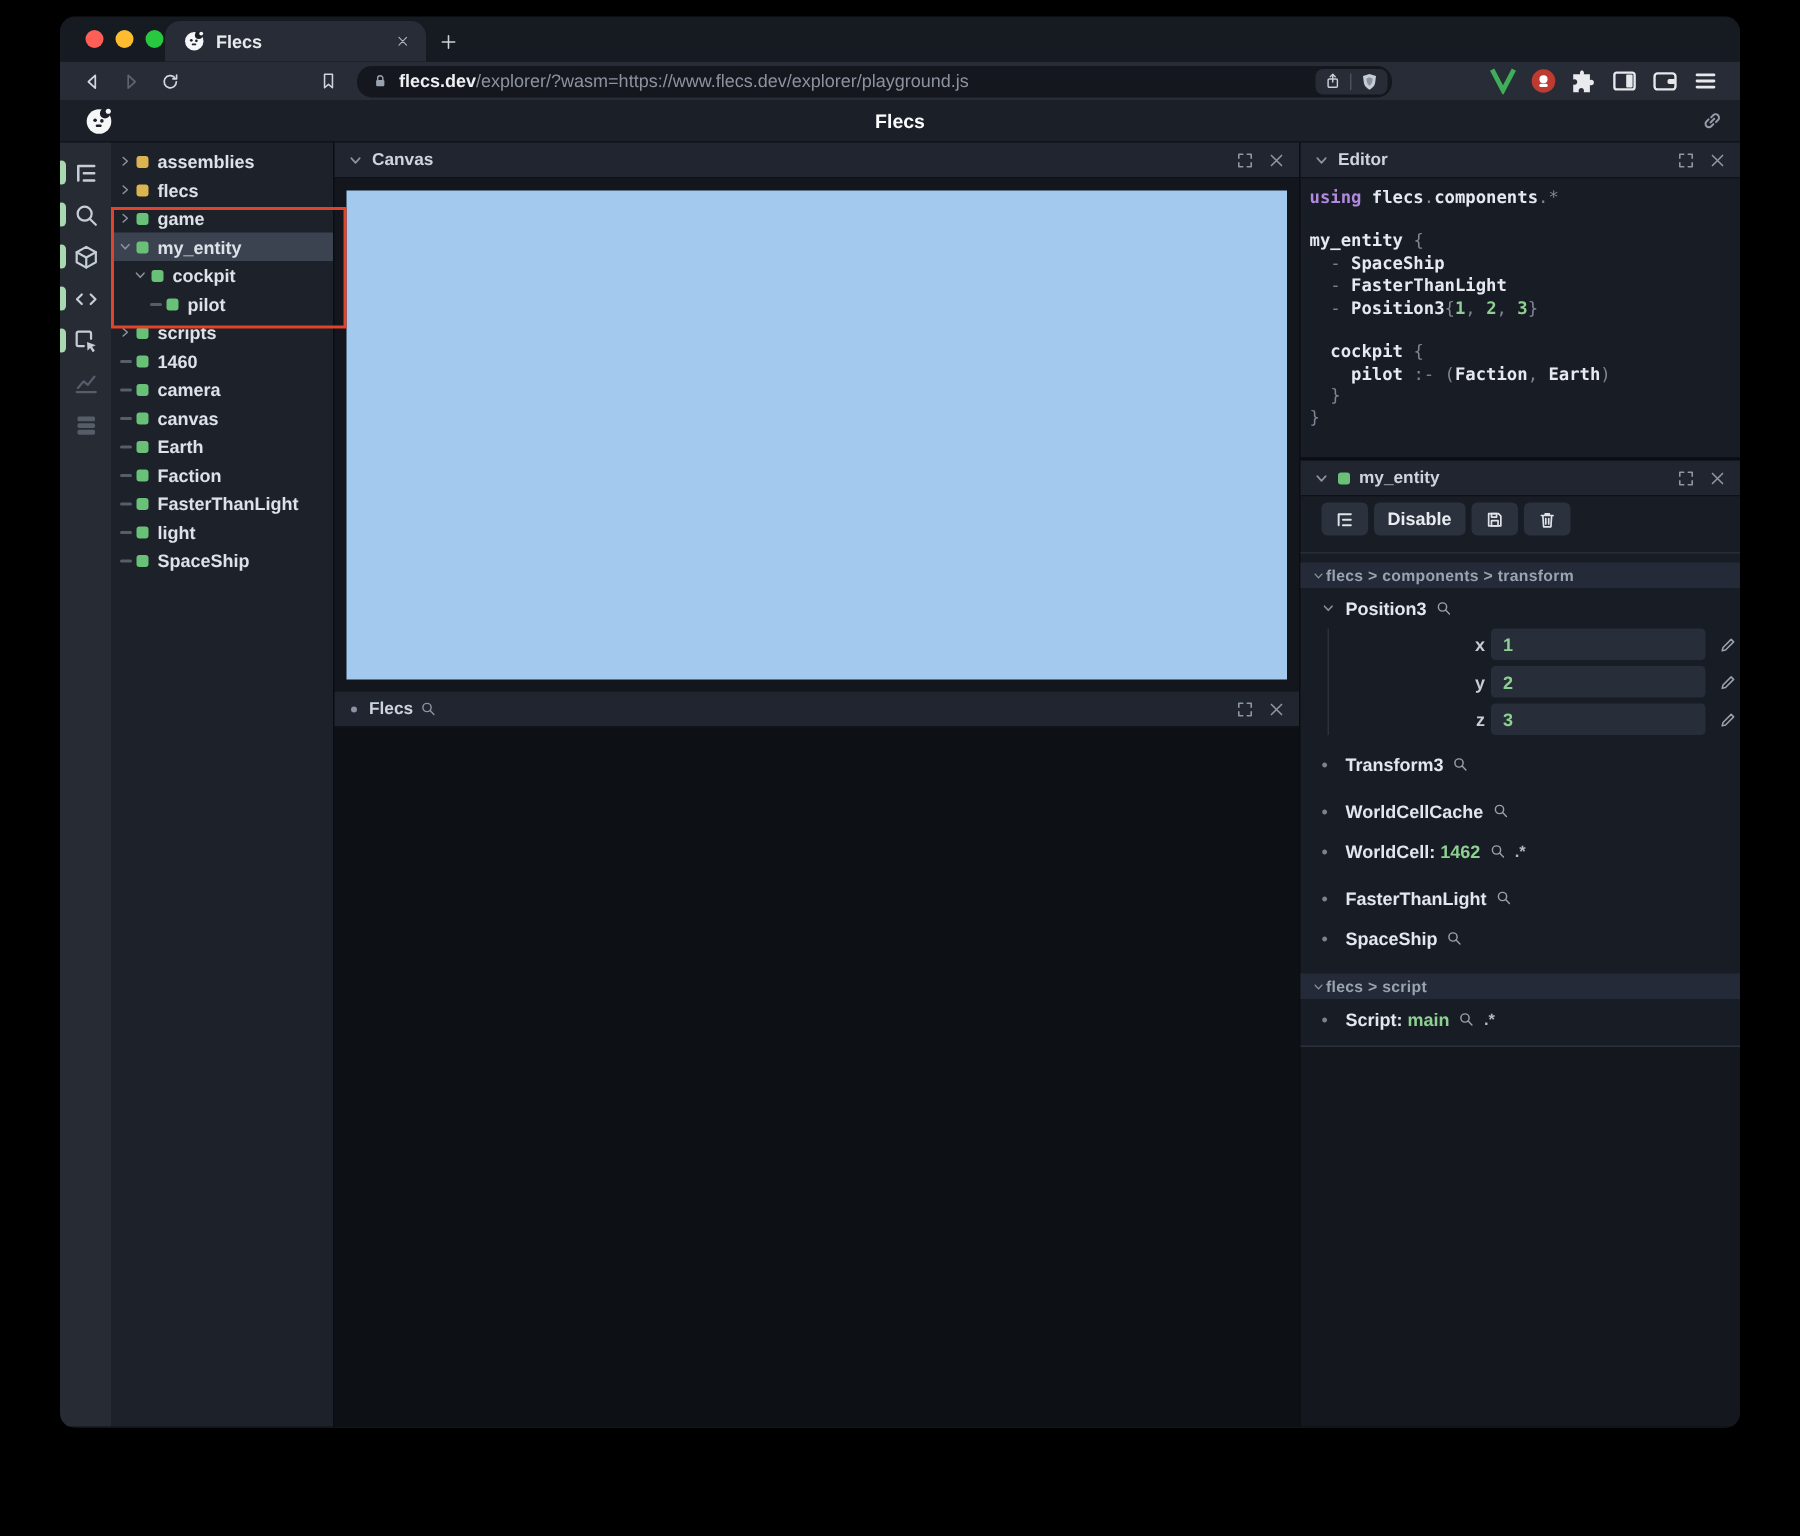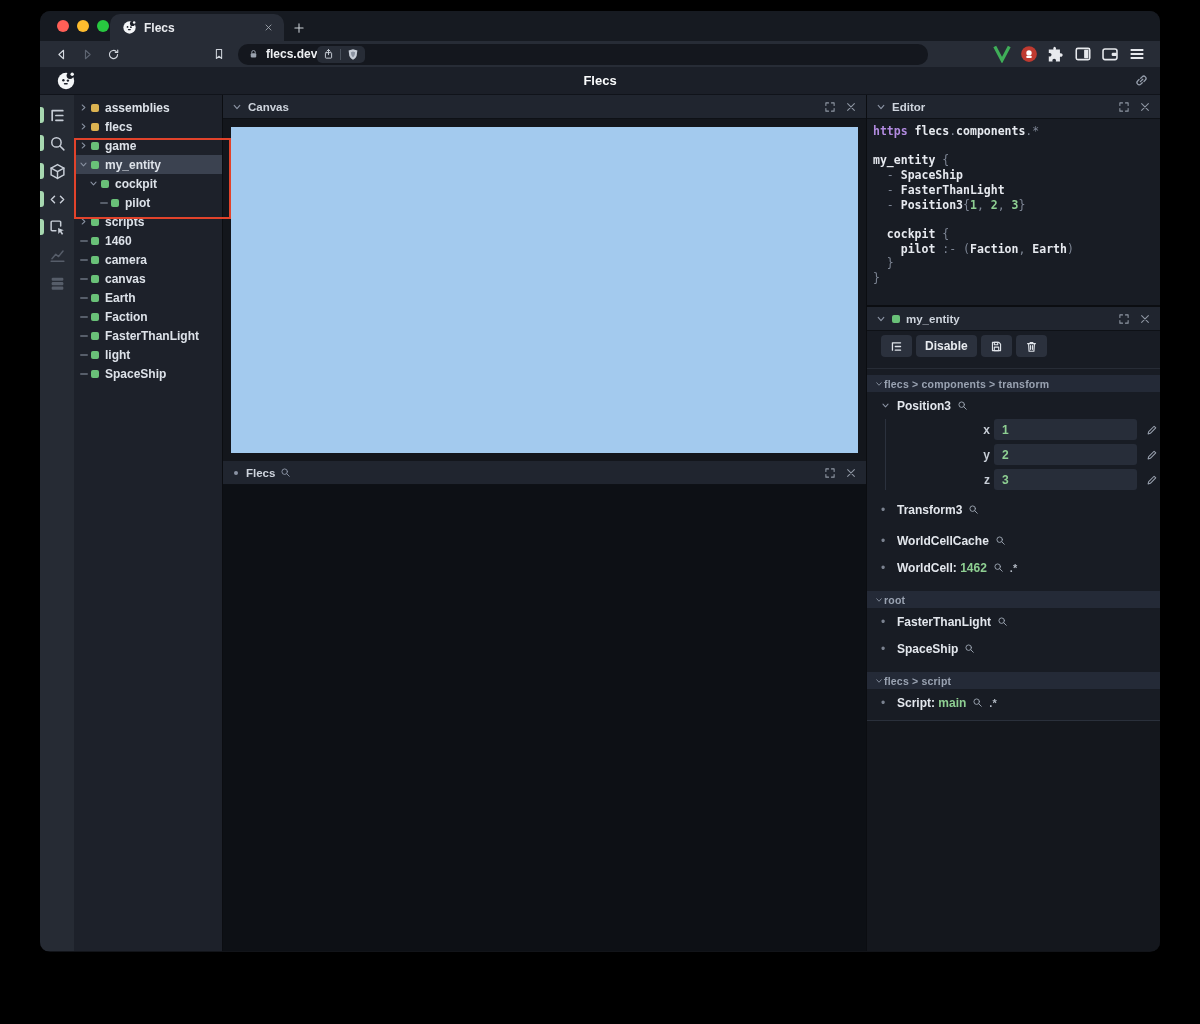--- a/index.html
+++ b/index.html
@@ -178,20 +178,21 @@
           </span>
         </span>
       <div class="urlbar">
         <span class="ic" style="width:11px;height:12px">
             <svg viewBox="0 0 16 16">
               <rect x="4" y="7" width="8" height="6" rx="1.2" fill="#9aa2ae"></rect>
               <path d="M5.5 7 V5.4 a2.5 2.5 0 0 1 5 0 V7" stroke="#9aa2ae" stroke-width="1.4" fill="none"></path>
             </svg>
           </span>
         <span class="url-host">flecs.dev</span>
+        <span class="url-path">/explorer/?wasm=https://www.flecs.dev/explorer/playground.js</span>
         <span class="url-actions">
           <span class="ic" style="width:11px;height:12px">
               <svg viewBox="0 0 16 16" fill="none" stroke="currentColor" stroke-width="1.4" stroke-linecap="round" stroke-linejoin="round">
                 <rect x="3.5" y="6" width="9" height="8" rx="1"></rect>
                 <path d="M8 1.5 V9 M5.6 3.8 L8 1.5 l2.4 2.3"></path>
               </svg>
             </span>
           <span class="url-sep"></span>
           <span class="ic" style="width:12px;height:13px">
               <svg viewBox="0 0 16 16">
@@ -521,21 +522,21 @@
                 </svg>
               </span>
             <span class="ic">
                 <svg viewBox="0 0 16 16" fill="none" stroke="currentColor" stroke-width="1.4" stroke-linecap="round" stroke-linejoin="round">
                   <path d="M3.5 3.5 L12.5 12.5 M12.5 3.5 L3.5 12.5"></path>
                 </svg>
               </span>
           </span>
         </div>
         <div class="editorbody">
-            <div class="cline"><span class="c-kw">https </span><span class="c-id">flecs</span><span class="c-p">.</span><span class="c-id">components</span><span class="c-p">.*</span></div>
+            <div class="cline"><span class="c-kw">using </span><span class="c-id">flecs</span><span class="c-p">.</span><span class="c-id">components</span><span class="c-p">.*</span></div>
             <div class="cline">&nbsp;</div>
             <div class="cline"><span class="c-id">my_entity </span><span class="c-p">{</span></div>
             <div class="cline"><span class="c-p">  - </span><span class="c-id">SpaceShip</span></div>
             <div class="cline"><span class="c-p">  - </span><span class="c-id">FasterThanLight</span></div>
             <div class="cline"><span class="c-p">  - </span><span class="c-id">Position3</span><span class="c-p">{</span><span class="c-num">1</span><span class="c-p">, </span><span class="c-num">2</span><span class="c-p">, </span><span class="c-num">3</span><span class="c-p">}</span></div>
             <div class="cline">&nbsp;</div>
             <div class="cline"><span class="c-p">  </span><span class="c-id">cockpit </span><span class="c-p">{</span></div>
             <div class="cline"><span class="c-p">    </span><span class="c-id">pilot </span><span class="c-p">:- (</span><span class="c-id">Faction</span><span class="c-p">, </span><span class="c-id">Earth</span><span class="c-p">)</span></div>
             <div class="cline"><span class="c-p">  }</span></div>
             <div class="cline"><span class="c-p">}</span></div>
@@ -678,28 +679,20 @@
                   <span class="ic mag">
                     <svg viewBox="0 0 16 16" fill="none" stroke="currentColor" stroke-width="1.4" stroke-linecap="round" stroke-linejoin="round">
                       <circle cx="6.8" cy="6.8" r="4"></circle>
                       <path d="M9.8 9.8 L13.5 13.5"></path>
                     </svg>
                   </span>
                   <span class="csuffix">.*</span>
                 </div>
               </div>
               <div class="isec">
-                <div class="isec-head">
-                  <span class="ic ">
-                    <svg viewBox="0 0 16 16" fill="none" stroke="currentColor" stroke-width="1.4" stroke-linecap="round" stroke-linejoin="round">
-                      <path d="M3.5 5.5 L8 10.5 L12.5 5.5" stroke-width="1.8"></path>
-                    </svg>
-                  </span>
-                  <span class="isec-title">root</span>
-                </div>
                 <div class="comp-row">
                   <span class="bullet">•</span>
                   <span class="cname">FasterThanLight</span>
                   <span class="ic mag">
                     <svg viewBox="0 0 16 16" fill="none" stroke="currentColor" stroke-width="1.4" stroke-linecap="round" stroke-linejoin="round">
                       <circle cx="6.8" cy="6.8" r="4"></circle>
                       <path d="M9.8 9.8 L13.5 13.5"></path>
                     </svg>
                   </span>
                 </div>

